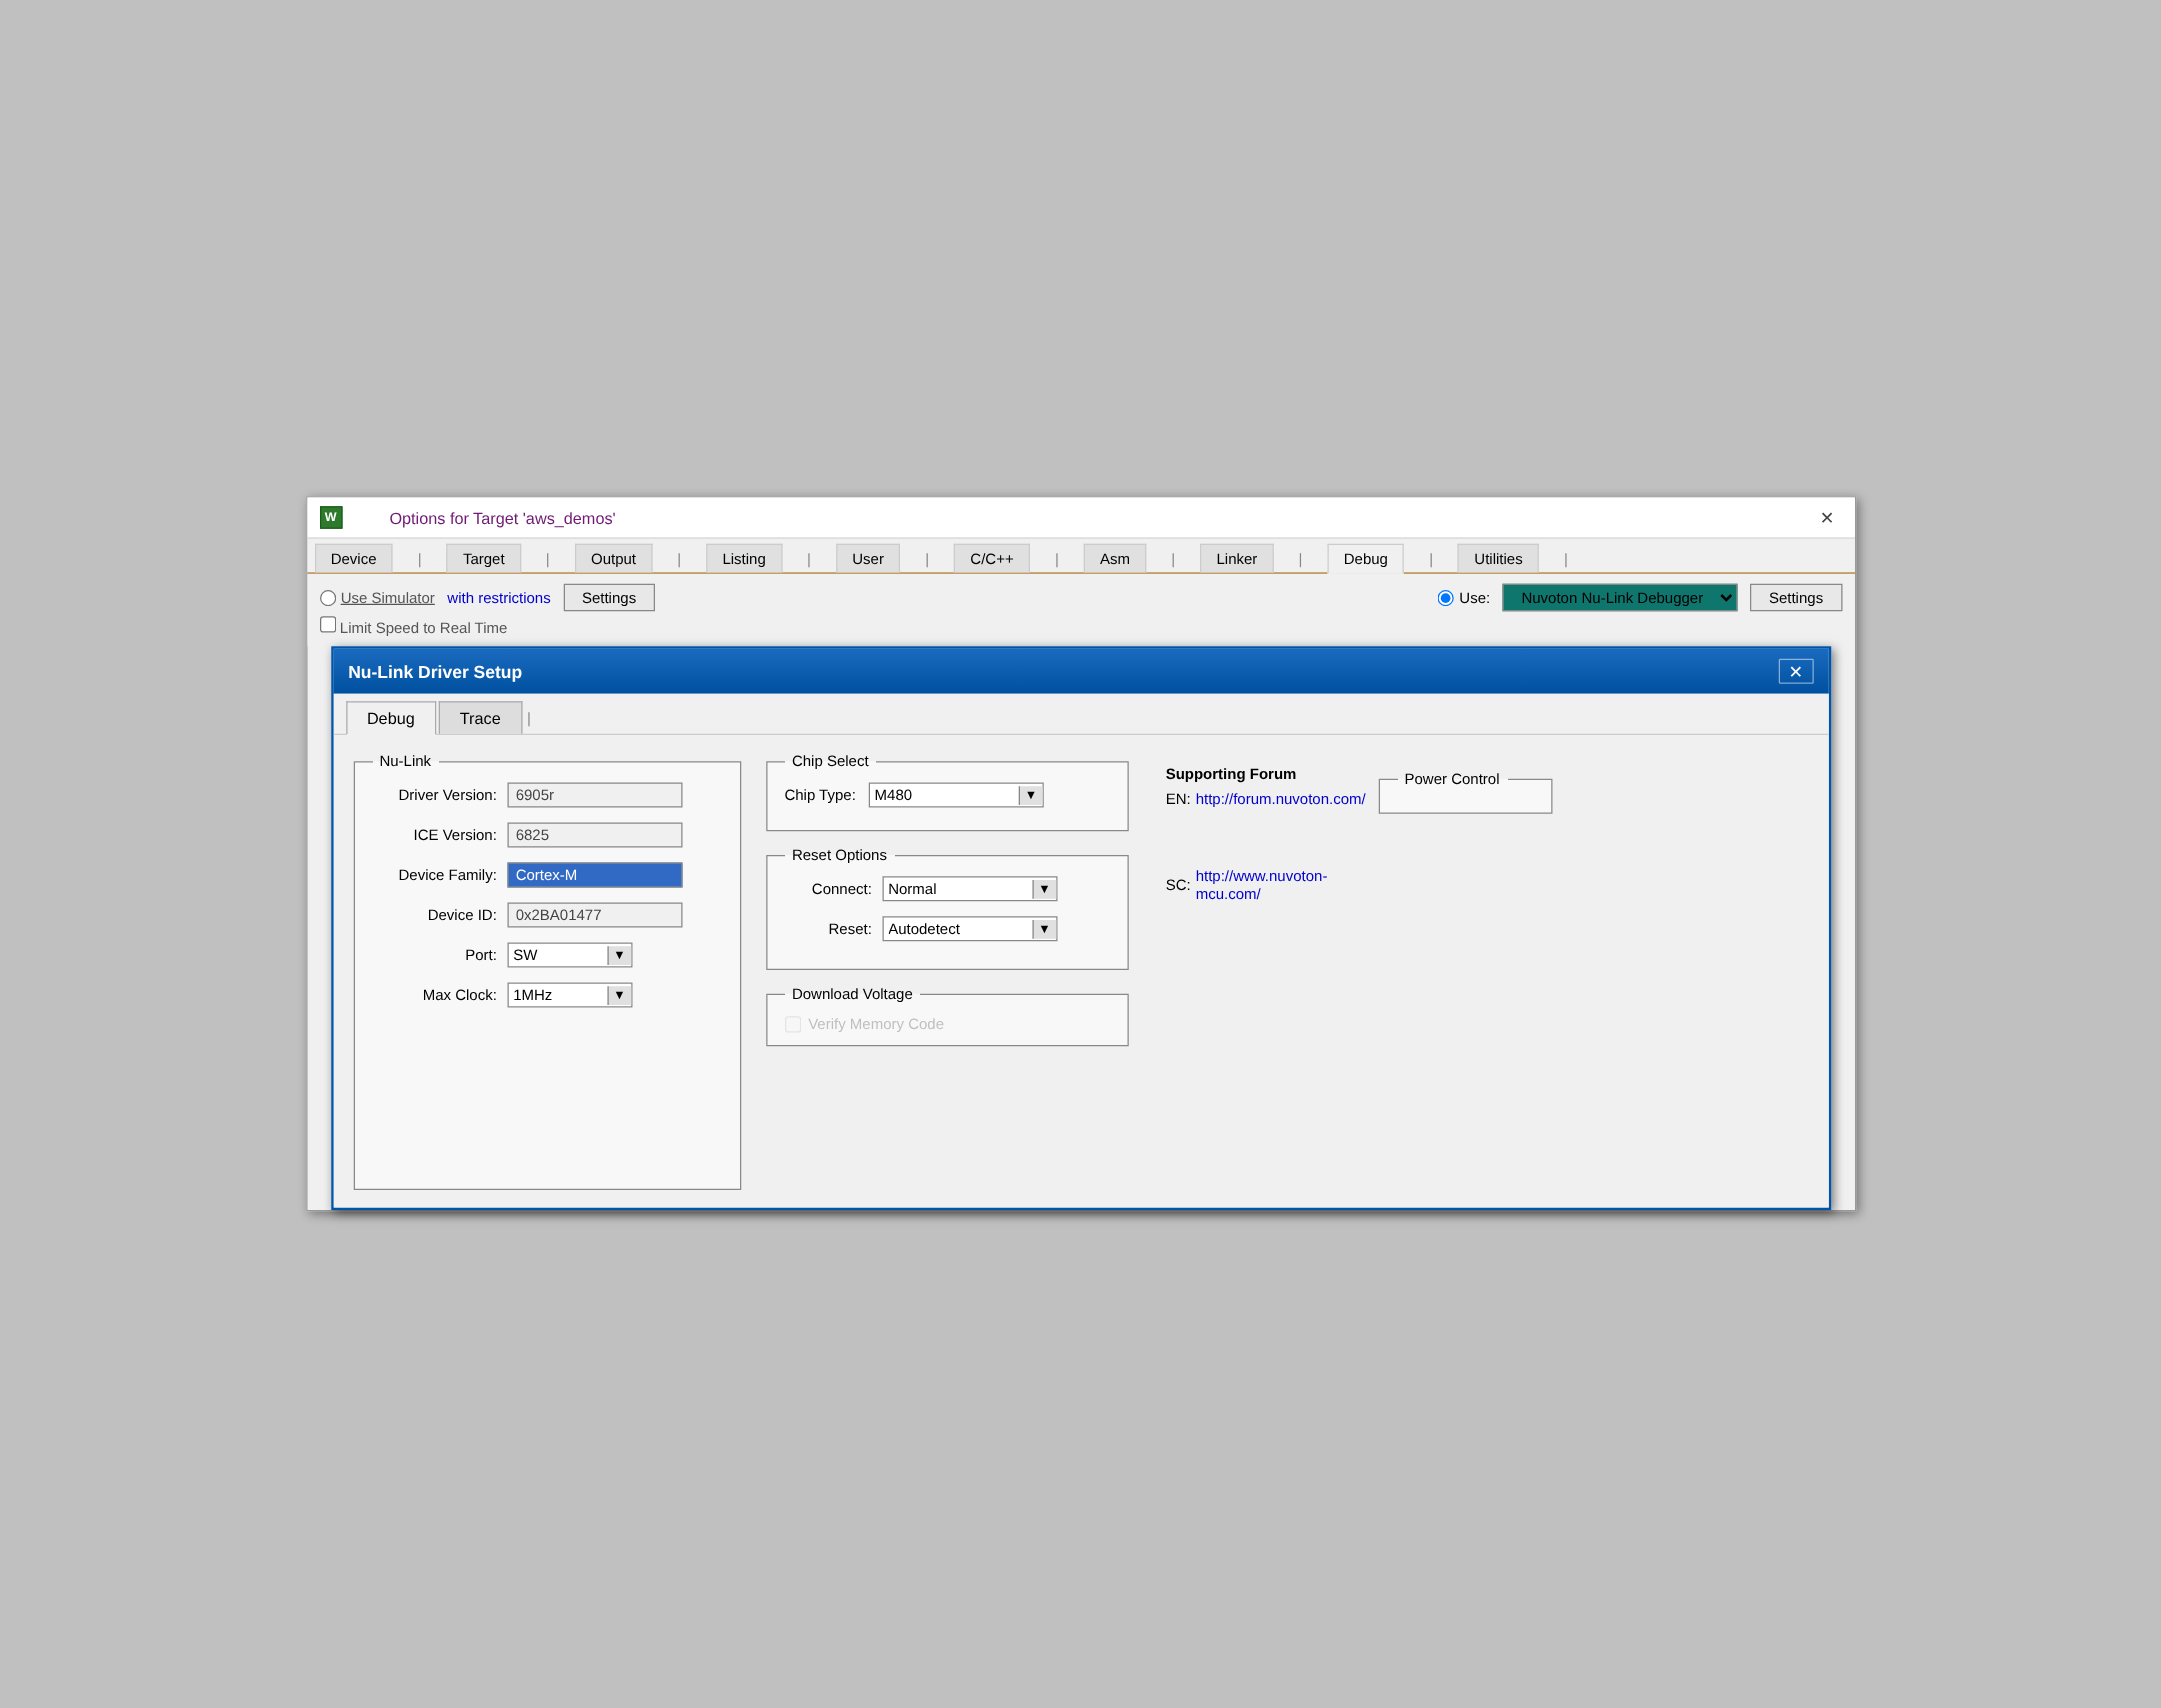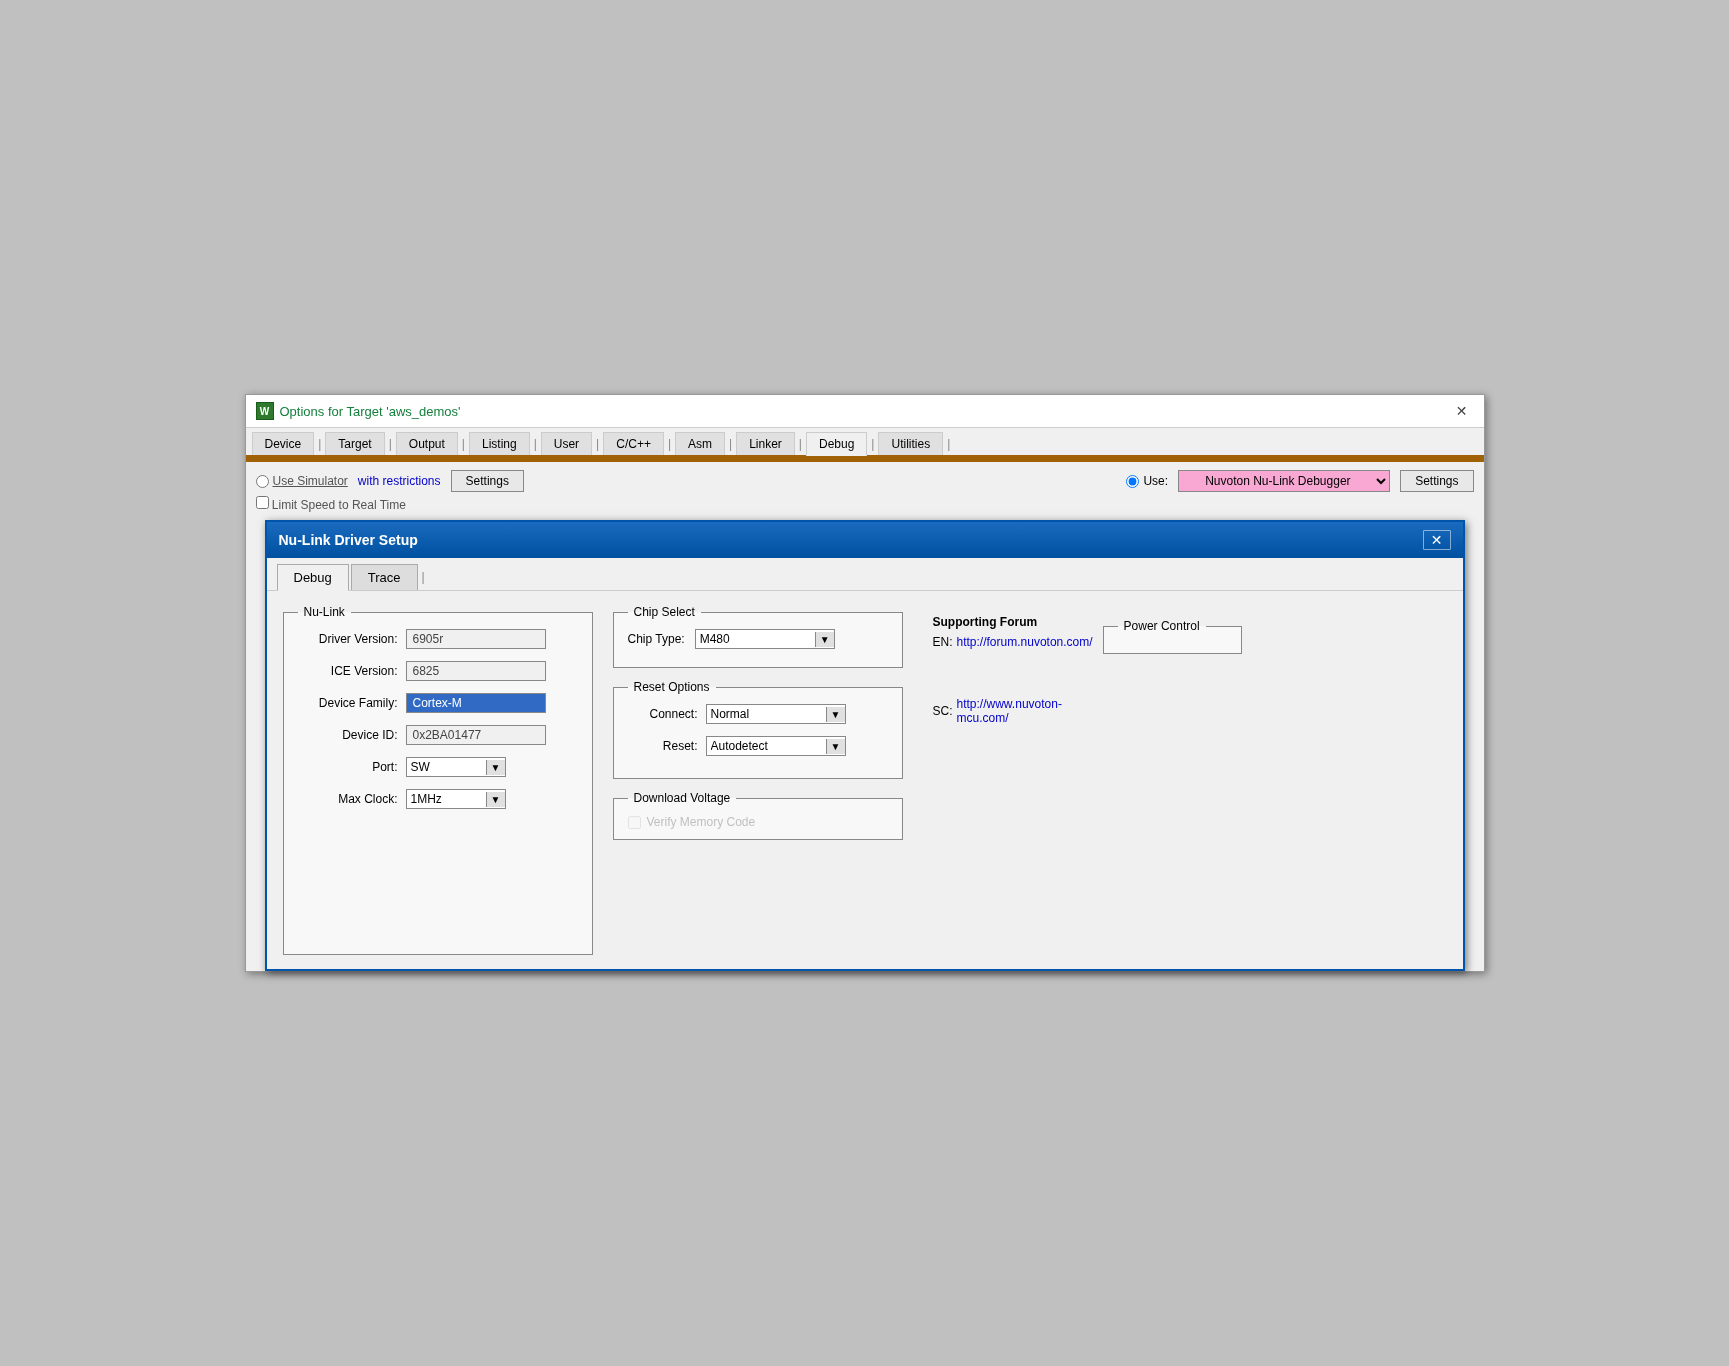--- a/index.html
+++ b/index.html
@@ -44,40 +44,41 @@
       display: flex;
       align-items: center;
       justify-content: center;
       color: #fff;
       font-size: 10px;
       font-weight: bold;
     }
 
     .outer-titlebar-title {
       font-size: 13px;
-      color: #15803d;
+      color: #701a75;
+      margin-left: 32px;
     }
 
     .outer-close-btn {
       cursor: pointer;
       font-size: 14px;
       color: #444;
       background: none;
       border: none;
       padding: 2px 6px;
     }
 
     
     .outer-tabs {
       background: #f0f0f0;
-      border-bottom: 7px solid #a16207;
+      border-bottom: 1px solid #a16207;
       display: flex;
       align-items: center;
       padding: 4px 6px 0;
-      gap: 2px;
+      gap: 18px;
     }
 
     .outer-tab {
       padding: 4px 12px;
       border: 1px solid #ccc;
       border-bottom: none;
       background: #e0e0e0;
       cursor: pointer;
       font-size: 12px;
       color: #000;
@@ -133,23 +134,23 @@
       background: #e8e8e8;
       cursor: pointer;
     }
 
     .use-label {
       font-size: 12px;
     }
 
     .use-select {
       font-size: 12px;
-      padding: 2px 22px;
+      padding: 2px 10px;
       border: 1px solid #888;
-      background: #f9a8d4;
+      background: #0f766e;
       min-width: 160px;
     }
 
     .limit-row {
       font-size: 12px;
       color: #555;
     }
 
     
     .inner-dialog {

